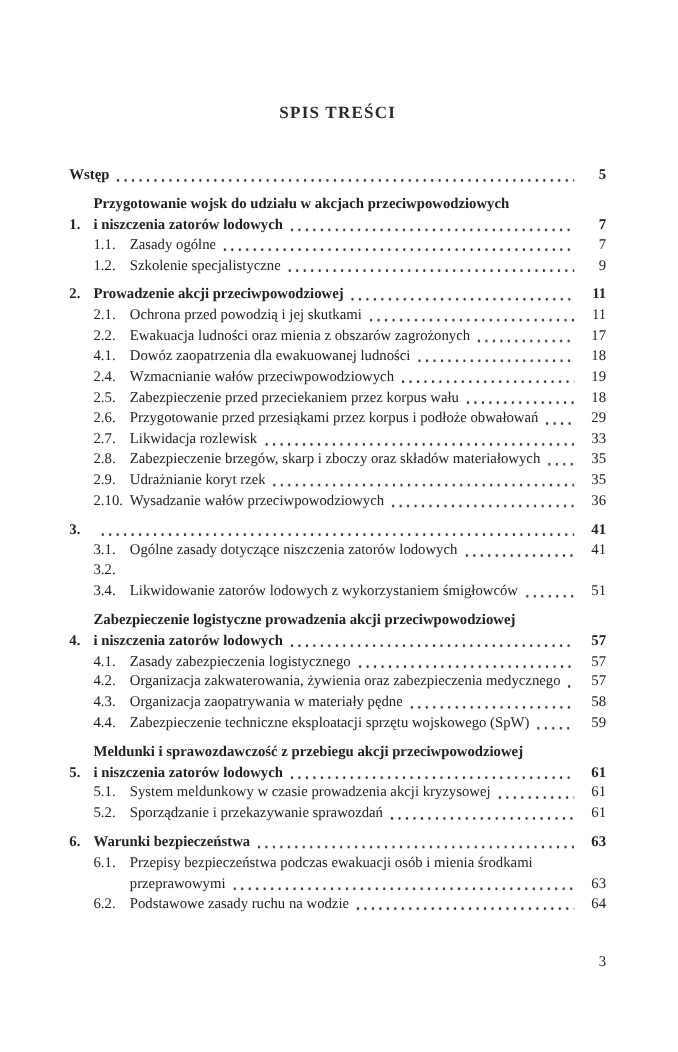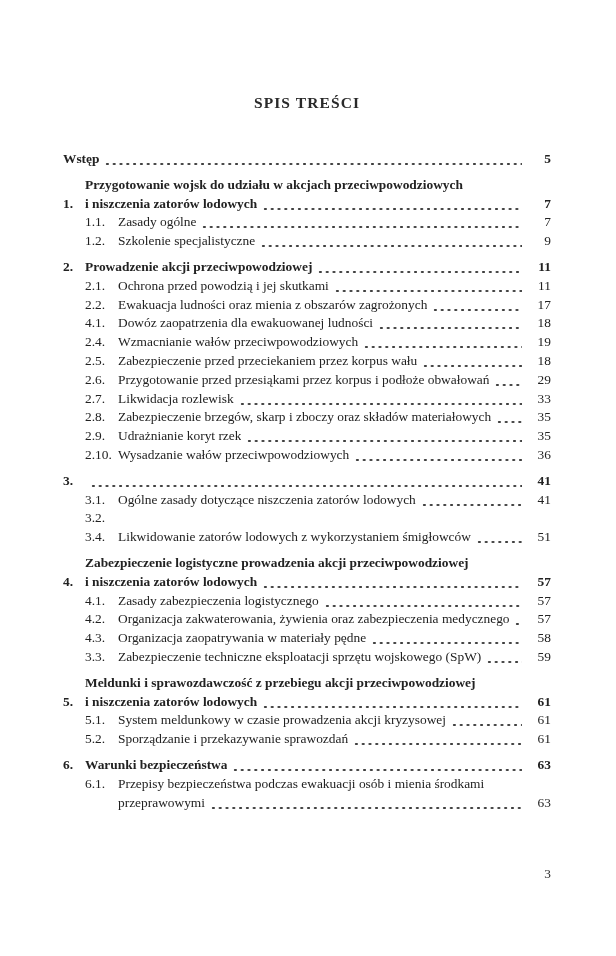--- a/index.html
+++ b/index.html
@@ -324,21 +324,21 @@
         <span class="num">4.3.</span>
         <div class="body">
           <div class="line">
             <span class="txt">Organizacja zaopatrywania w materiały pędne</span>
             <span class="leader"></span>
             <span class="pg">58</span>
           </div>
         </div>
       </div>
       <div class="entry l1">
-        <span class="num">3.3.</span>
+        <span class="num">4.4.</span>
         <div class="body">
           <div class="line">
             <span class="txt">Zabezpieczenie techniczne eksploatacji sprzętu wojskowego (SpW)</span>
             <span class="leader"></span>
             <span class="pg">59</span>
           </div>
         </div>
       </div>
       <div class="entry bold gap">
         <span class="num">5.</span>
@@ -386,18 +386,28 @@
       <div class="entry l1">
         <span class="num">6.1.</span>
         <div class="body">
           <div class="line">
             <span class="txt">Przepisy bezpieczeństwa podczas ewakuacji osób i mienia środkami</span>
           </div>
           <div class="line">
             <span class="txt">przeprawowymi</span>
             <span class="leader"></span>
             <span class="pg">63</span>
+          </div>
+        </div>
+      </div>
+      <div class="entry l1">
+        <span class="num">6.2.</span>
+        <div class="body">
+          <div class="line">
+            <span class="txt">Podstawowe zasady ruchu na wodzie</span>
+            <span class="leader"></span>
+            <span class="pg">64</span>
           </div>
         </div>
       </div>
     </div>
   <div class="folio">3</div>
 </div>
 
 </body></html>

